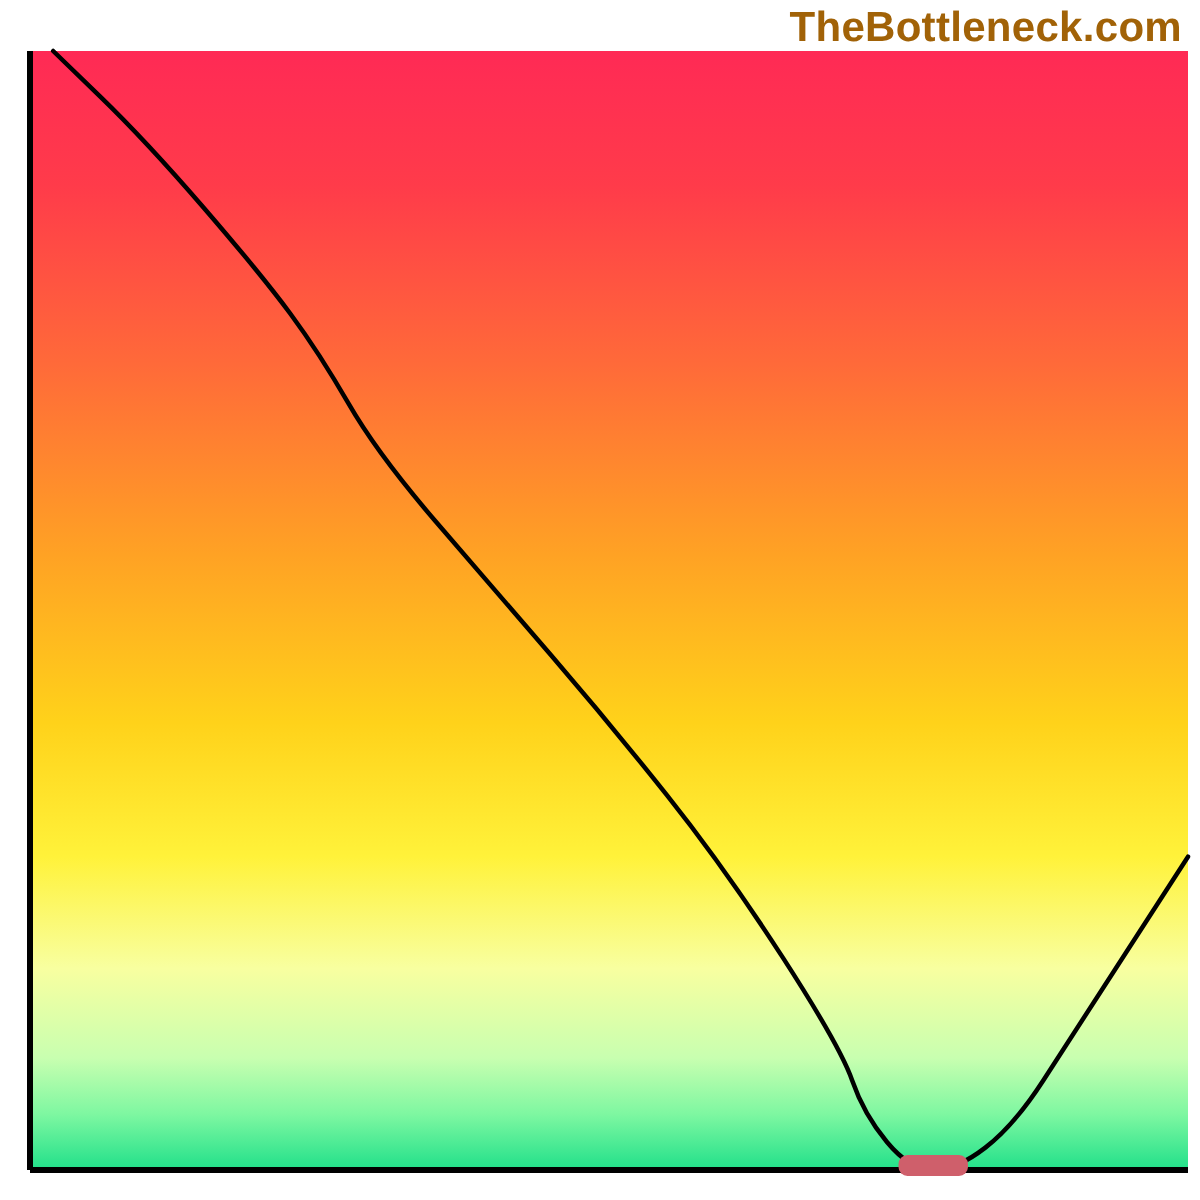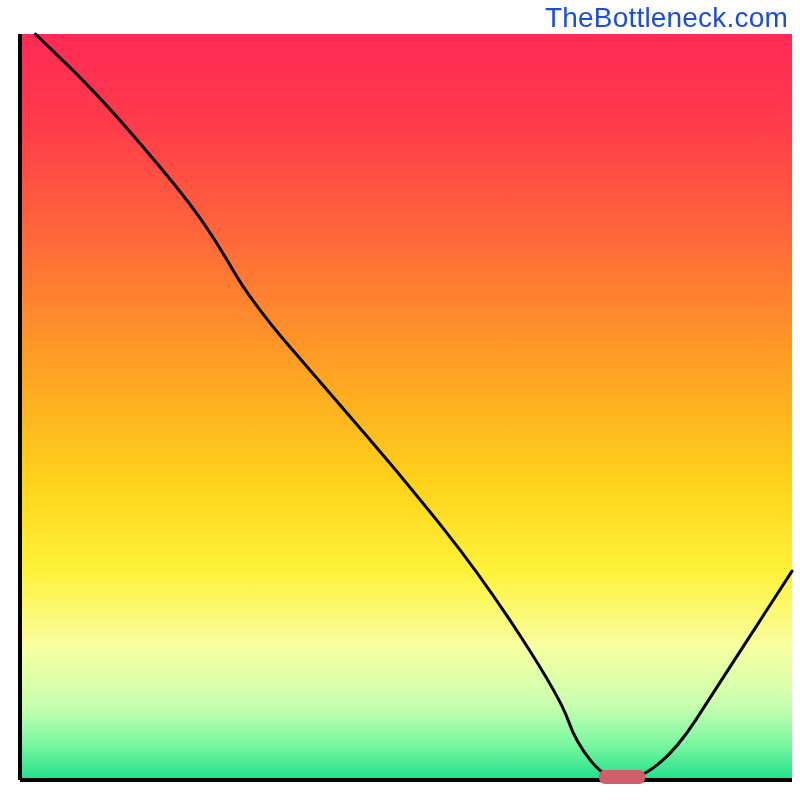--- a/index.html
+++ b/index.html
@@ -14,22 +14,22 @@
   .chart-container {
     position: relative;
     width: 800px;
     height: 800px;
   }
   .watermark {
     position: absolute;
     top: 2px;
     right: 12px;
     font-size: 28px;
-    font-weight: 400;
-    color: #1d4ed8;
+    font-weight: 700;
+    color: #a16207;
     letter-spacing: 0.2px;
     user-select: none;
   }
   svg {
     display: block;
   }
 </style>
 </head>
 <body>
 

